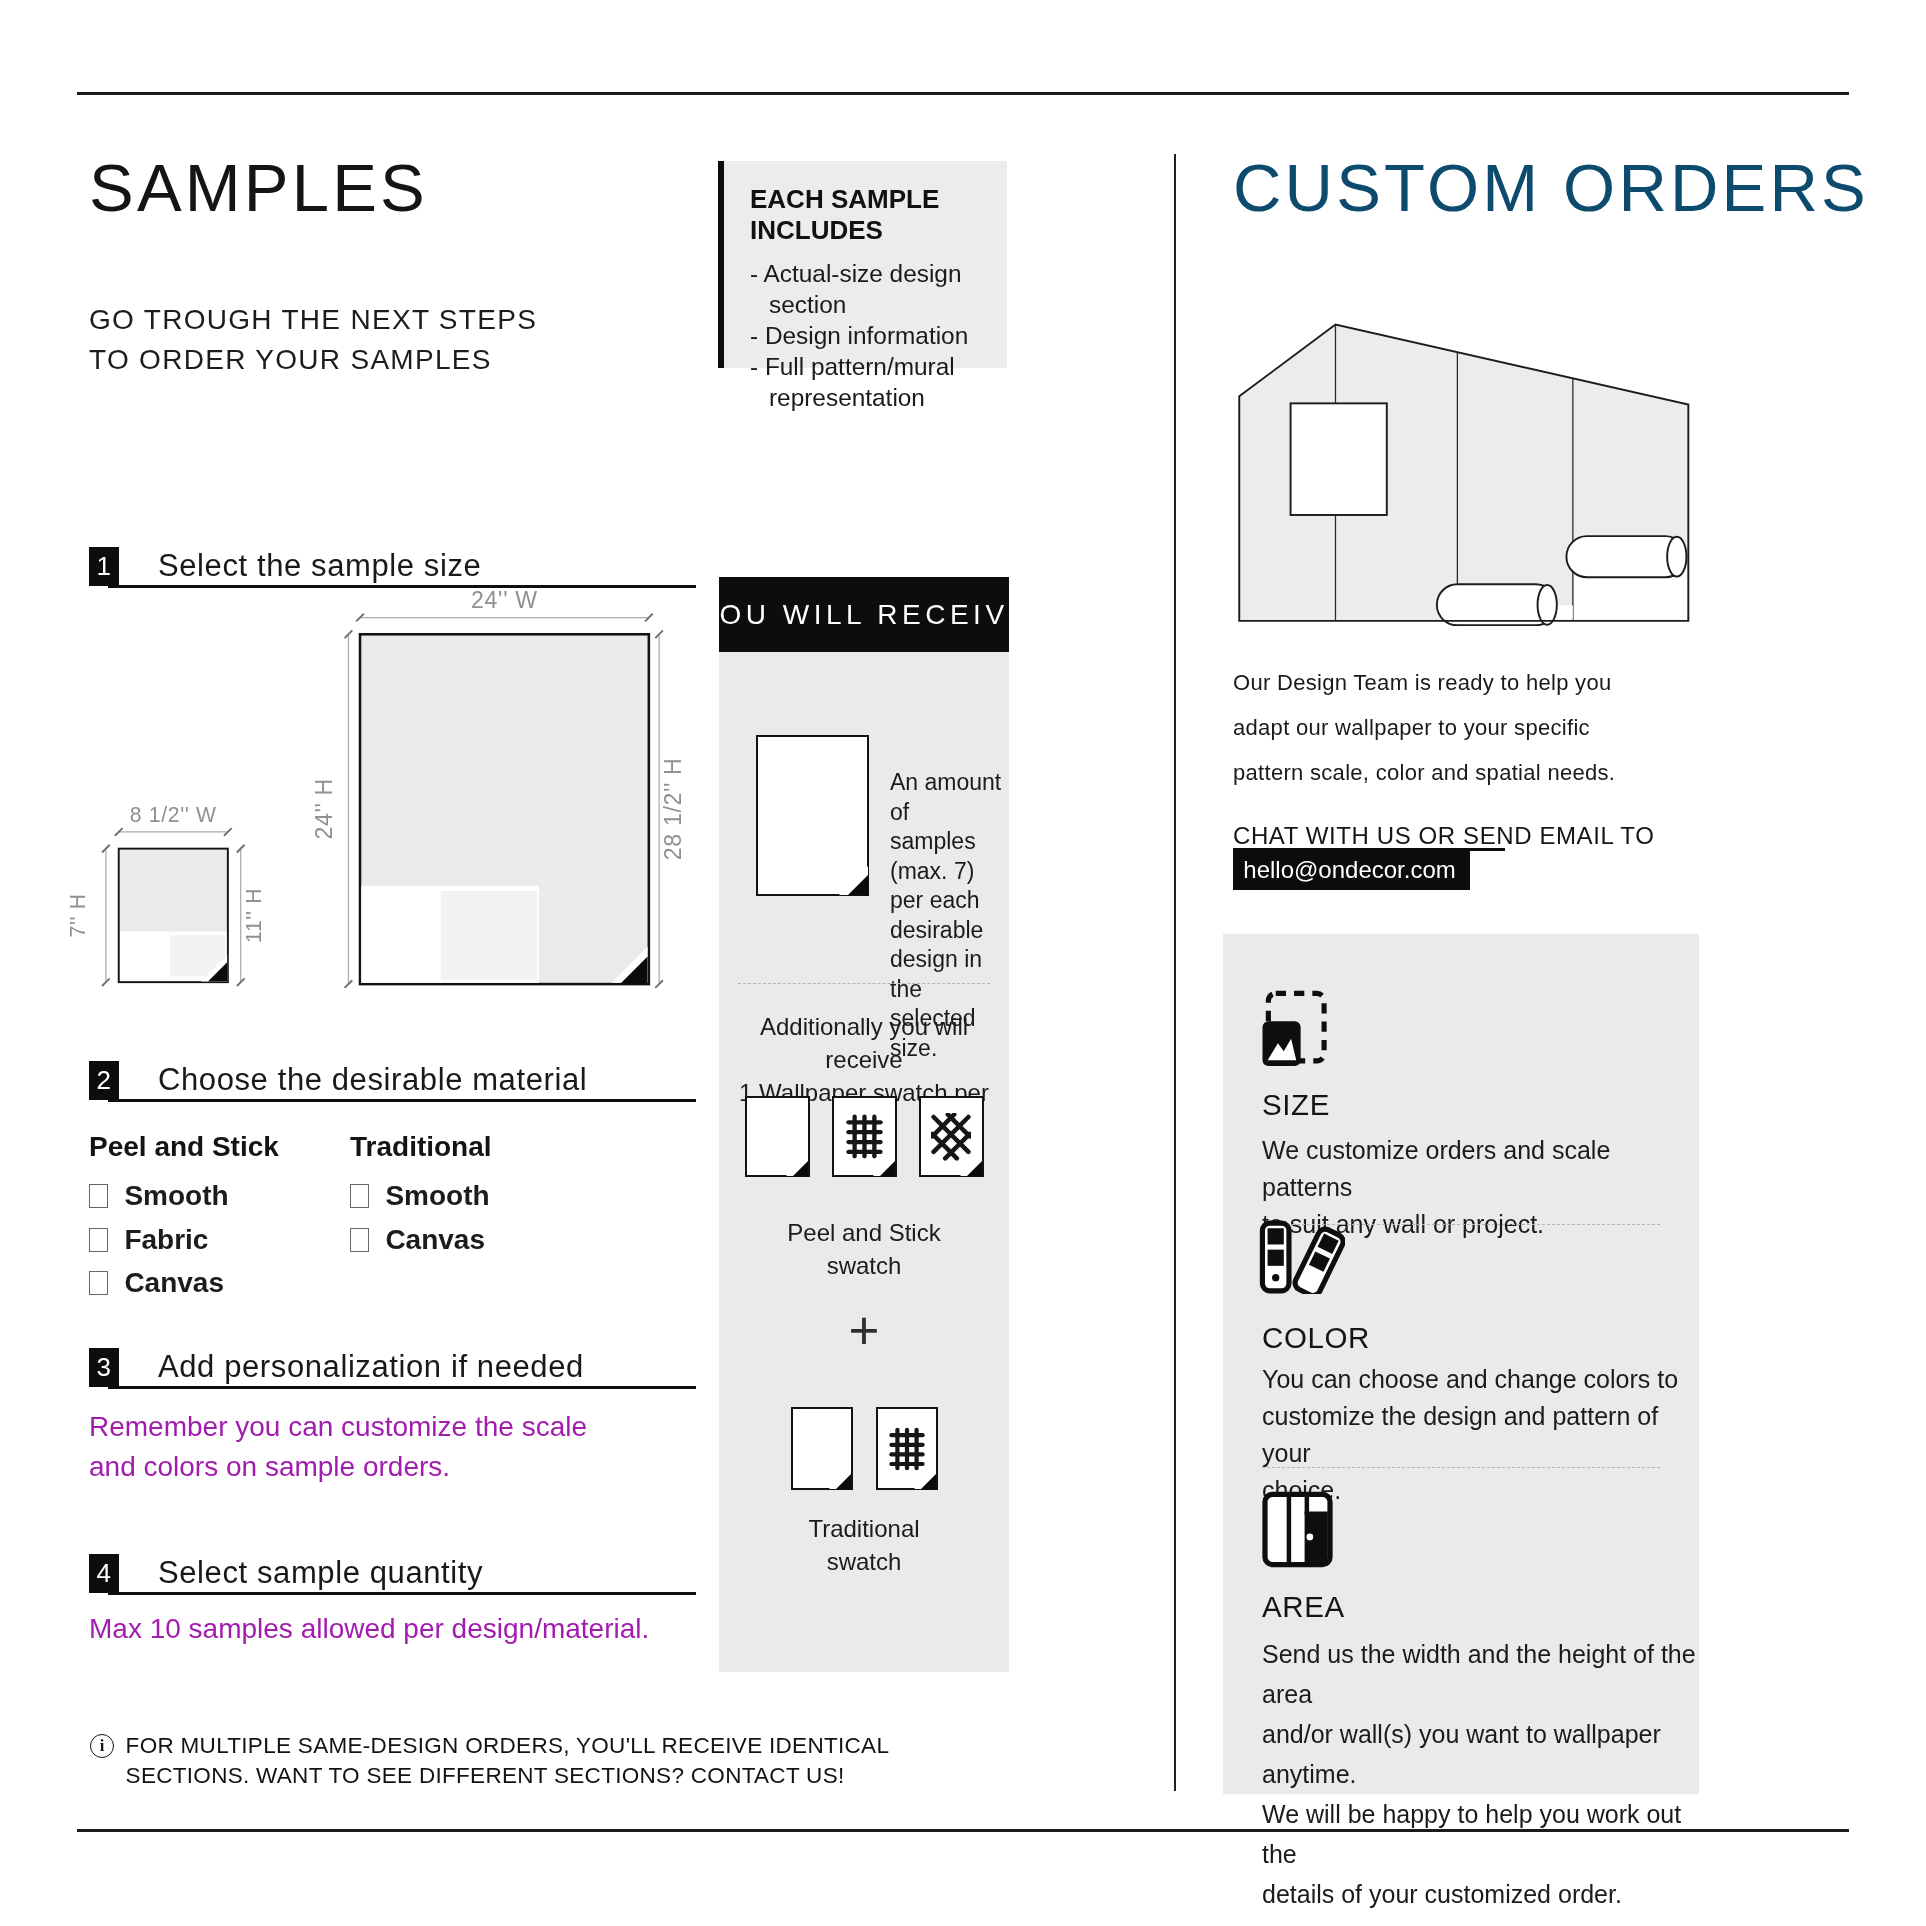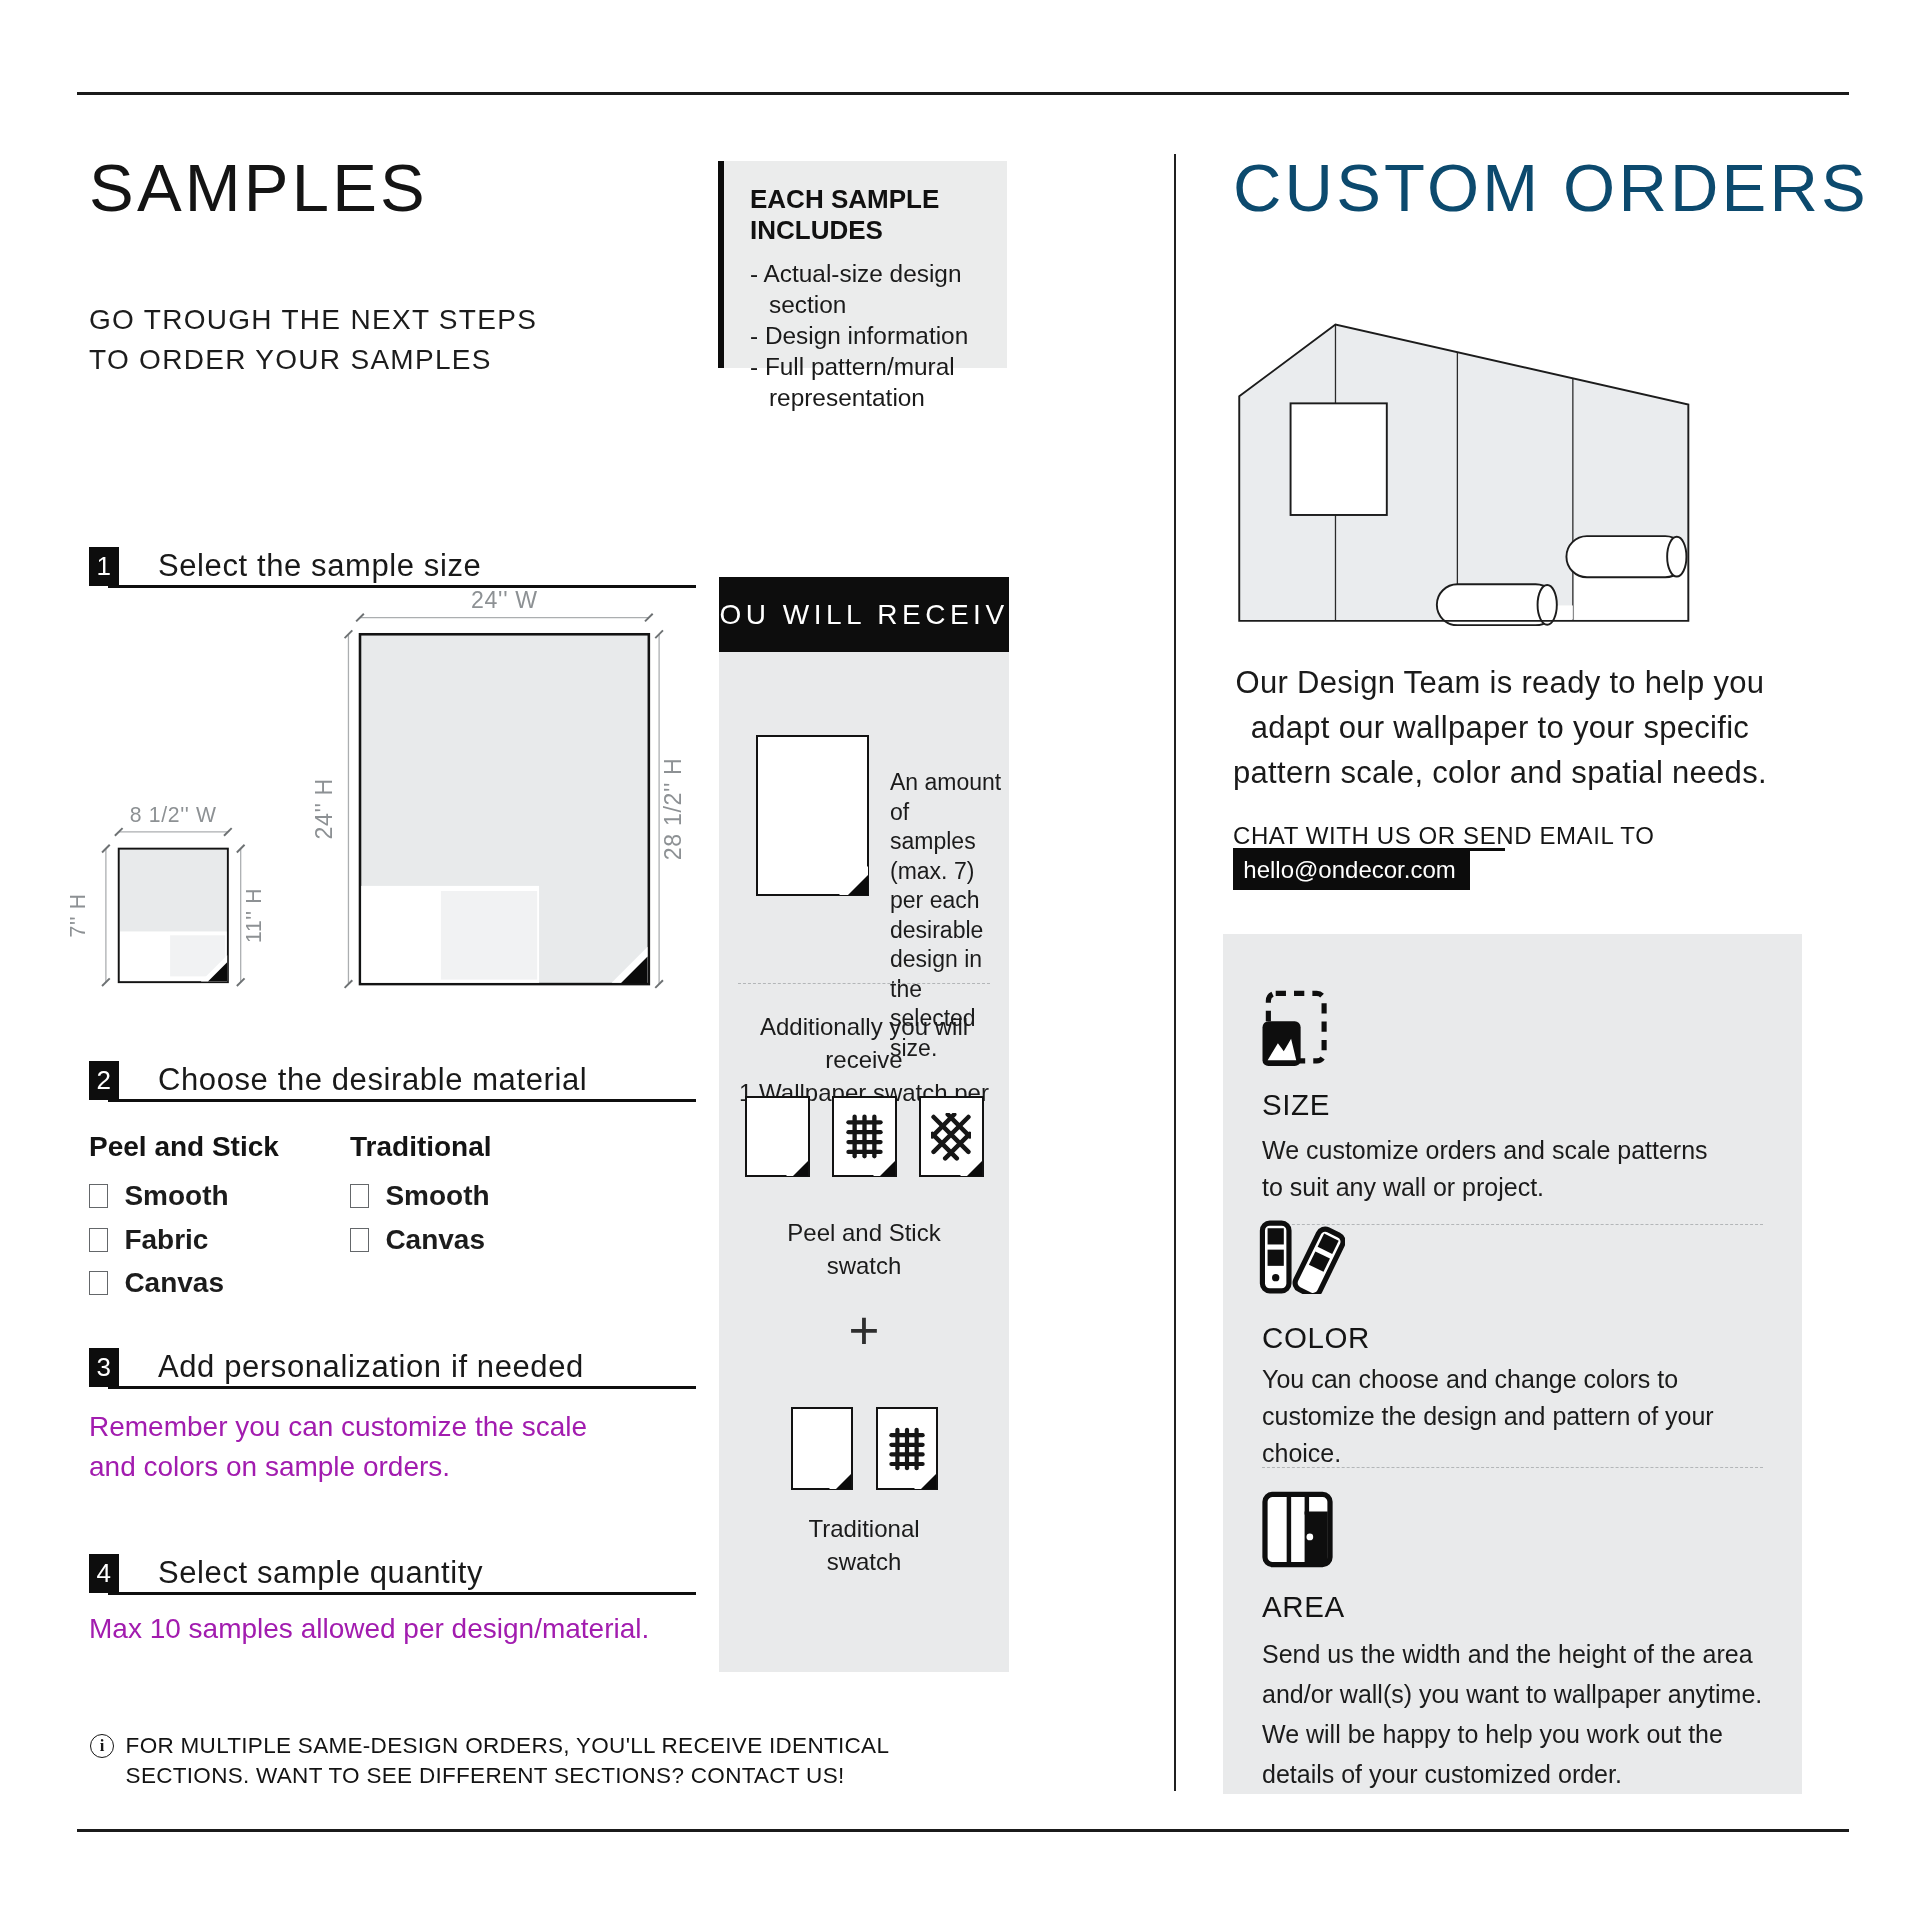--- a/index.html
+++ b/index.html
@@ -60,26 +60,26 @@
 
   .amount-text{left:171px;top:116px;font-size:23px;line-height:29.5px;color:#1b1b1b;}
   .dash-sep{border-top:1.3px dashed #b3b6b8;}
   .mid-center{left:0;right:0;text-align:center;}
   .additional{top:358px;font-size:24px;line-height:33px;color:#1b1b1b;}
   .swatch-row{position:absolute;left:0;right:0;display:flex;justify-content:center;}
   .label-mid{font-size:24px;line-height:33px;color:#1b1b1b;}
   .plus{top:648px;font-size:53px;font-weight:300;color:#2e2e2e;}
 
   
-  .custom-intro{left:1233px;top:660px;font-size:31px;line-height:45px;letter-spacing:0.3px;color:#1a1a1a;text-align:center;}
+  .custom-intro{left:1233px;top:660px;font-size:22px;line-height:45px;letter-spacing:0.3px;color:#1a1a1a;}
   .chat-heading{left:1233px;top:822px;font-size:24px;letter-spacing:0.6px;color:#151515;white-space:nowrap;}
   .chat-rule{left:1233px;top:848px;width:272px;height:3.2px;background:#0c0c0c;}
   .email-badge{left:1233px;top:851px;background:#0c0c0c;color:#ffffff;font-size:24px;
                padding:5.1px 14px 6.4px 10.3px;display:inline-block;}
-  .custom-panel{left:1223px;top:934px;width:579px;height:860px;background:#e9eaeb;}
+  .custom-panel{left:1223px;top:934px;width:476px;height:860px;background:#e9eaeb;}
   .feat-title{position:absolute;left:39px;font-size:29.5px;letter-spacing:0.6px;color:#141414;}
   .feat-text{position:absolute;left:39px;font-size:25px;line-height:37px;color:#1b1b1b;}
   .panel-dash{position:absolute;left:39px;right:39px;border-top:1.3px dashed #b3b6b8;}
 
   svg text{font-family:"Liberation Sans","DejaVu Sans",sans-serif;}
   .dimtext{fill:#8d9194;font-size:36px;letter-spacing:1px;}
   .dimtext-sm{fill:#8d9194;font-size:33px;letter-spacing:1px;}
 </style>
 </head>
 <body>

